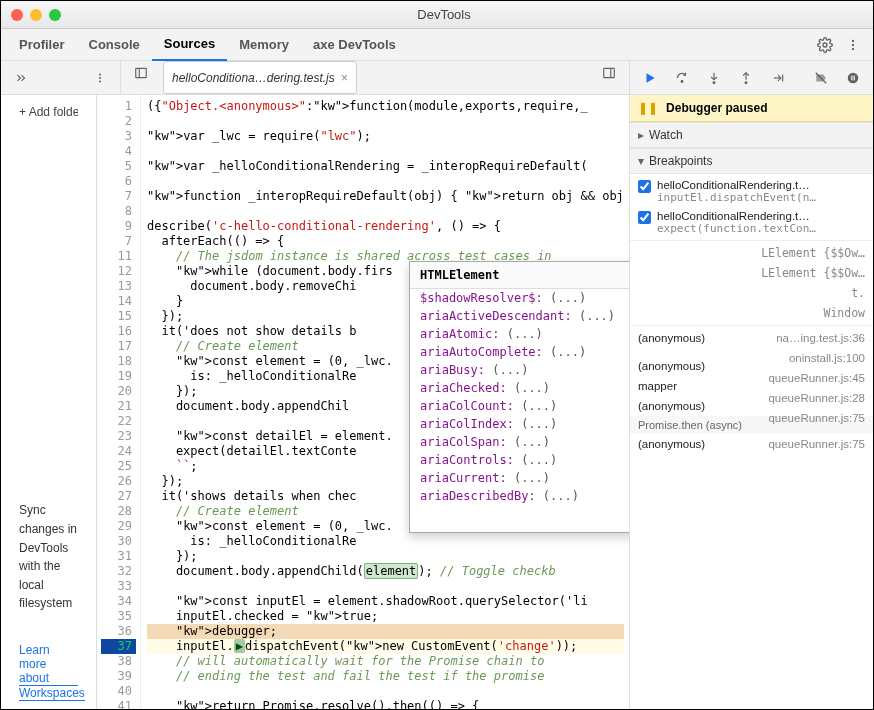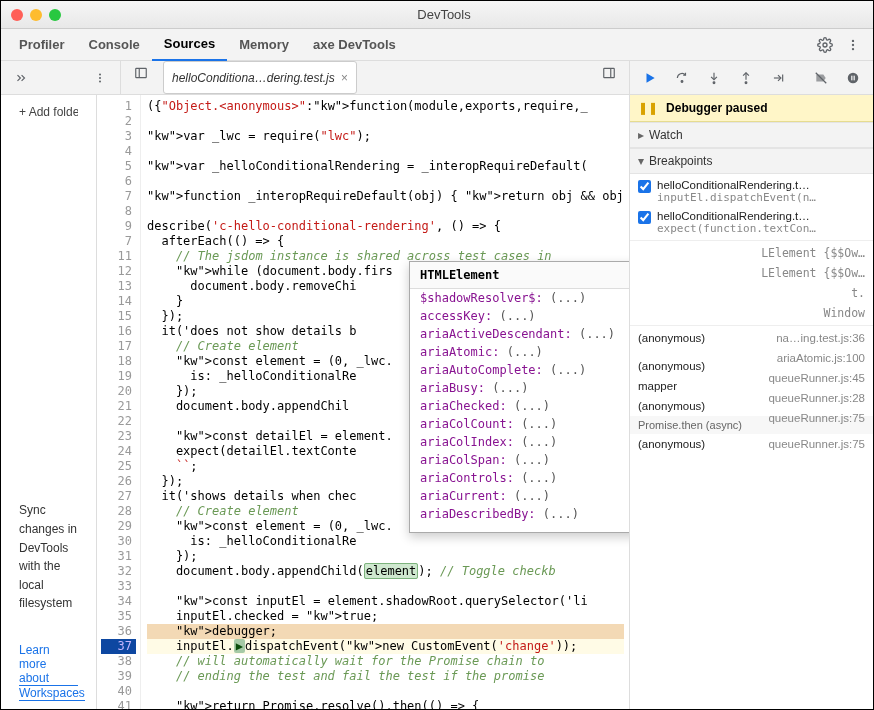--- a/index.html
+++ b/index.html
@@ -137,21 +137,21 @@
 .gutter {
   background: #fff;
   color: #999;
   text-align: right;
   padding: 4px 8px 4px 4px;
   user-select: none;
   border-right: 1px solid #eee;
   min-width: 44px;
 }
 .gutter div { height: 15px; line-height: 15px; }
-.gut-hl { background: #0d47a1; color: #c4b5fd; padding-right: 4px; margin-right: -4px; }
+.gut-hl { background: #0d47a1; color: #22c55e; padding-right: 4px; margin-right: -4px; }
 .codecol { padding: 4px 0 4px 6px; white-space: pre; overflow: hidden; }
 .codecol .ln { height: 15px; line-height: 15px; }
 .str { color: #c41a16; }
 .cm { color: #6a9955; font-style: italic; }
 .hl-line { background: #fffbe6; }
 .hl-dbg { background: #f3d9b5; }
 .tok-marker { background: #cfe8cf; border: 1px solid #7db37d; border-radius: 2px; padding: 0 1px; }
 .exec-chip { background: #a6caa6; color: #0b4d0b; padding: 0 2px; border-radius: 2px; }
 
 .tooltip {
@@ -392,21 +392,20 @@
         <div>39</div>
         <div>40</div>
         <div>41</div>
       </div>
     <div class="codecol" id="codecol"><div class="ln">({<span class="str">"Object.&lt;anonymous&gt;"</span>:<span class="&lt;span">"kw"</span>&gt;function(module,exports,require,_</div><div class="ln"></div><div class="ln"><span class="&lt;span">"kw"</span>&gt;var _lwc = require(<span class="str">"lwc"</span>);</div><div class="ln"></div><div class="ln"><span class="&lt;span">"kw"</span>&gt;var _helloConditionalRendering = _interopRequireDefault(</div><div class="ln"></div><div class="ln"><span class="&lt;span">"kw"</span>&gt;function _interopRequireDefault(obj) { <span class="&lt;span">"kw"</span>&gt;return obj &amp;&amp; obj</div><div class="ln"></div><div class="ln">describe(<span class="str">'c-hello-conditional-rendering'</span>, () =&gt; {</div><div class="ln">  afterEach(() =&gt; {</div><div class="ln">    <span class="cm">// The jsdom instance is shared across test cases in</span></div><div class="ln">    <span class="&lt;span">"kw"</span>&gt;while (document.body.firs</div><div class="ln">      document.body.removeChi</div><div class="ln">    }</div><div class="ln">  });</div><div class="ln">  it('does not show details b</div><div class="ln">    <span class="cm">// Create element</span></div><div class="ln">    <span class="&lt;span">"kw"</span>&gt;const element = (0, _lwc.</div><div class="ln">      is: _helloConditionalRe</div><div class="ln">    });</div><div class="ln">    document.body.appendChil</div><div class="ln"></div><div class="ln">    <span class="&lt;span">"kw"</span>&gt;const detailEl = element.</div><div class="ln">    expect(detailEl.textConte</div><div class="ln">    <span class="str">``</span>;</div><div class="ln">  });</div><div class="ln">  it('shows details when chec</div><div class="ln">    <span class="cm">// Create element</span></div><div class="ln">    <span class="&lt;span">"kw"</span>&gt;const element = (0, _lwc.</div><div class="ln">      is: _helloConditionalRe</div><div class="ln">    });</div><div class="ln">    document.body.appendChild(<span class="tok-marker">element</span>); <span class="cm">// Toggle checkb</span></div><div class="ln"></div><div class="ln">    <span class="&lt;span">"kw"</span>&gt;const inputEl = element.shadowRoot.querySelector('li</div><div class="ln">    inputEl.checked = <span class="&lt;span">"kw"</span>&gt;true;</div><div class="ln hl-dbg">    <span class="&lt;span">"kw"</span>&gt;debugger;</div><div class="ln hl-line">    inputEl.<span class="exec-chip">▶</span>dispatchEvent(<span class="&lt;span">"kw"</span>&gt;new CustomEvent(<span class="str">'change'</span>));</div><div class="ln">    <span class="cm">// will automatically wait for the Promise chain to</span></div><div class="ln">    <span class="cm">// ending the test and fail the test if the promise</span></div><div class="ln"></div><div class="ln">    <span class="&lt;span">"kw"</span>&gt;return Promise.resolve().then(() =&gt; {</div></div>
 
     <div class="tooltip">
       <div class="tt-head">HTMLElement</div>
       <div id="tt-body">
           <div class="tt-row">$shadowResolver$:<span class="val"> (...)</span></div>
-          <div class="tt-row">accessKey:<span class="val"> (...)</span></div>
           <div class="tt-row">ariaActiveDescendant:<span class="val"> (...)</span></div>
           <div class="tt-row">ariaAtomic:<span class="val"> (...)</span></div>
           <div class="tt-row">ariaAutoComplete:<span class="val"> (...)</span></div>
           <div class="tt-row">ariaBusy:<span class="val"> (...)</span></div>
           <div class="tt-row">ariaChecked:<span class="val"> (...)</span></div>
           <div class="tt-row">ariaColCount:<span class="val"> (...)</span></div>
           <div class="tt-row">ariaColIndex:<span class="val"> (...)</span></div>
           <div class="tt-row">ariaColSpan:<span class="val"> (...)</span></div>
           <div class="tt-row">ariaControls:<span class="val"> (...)</span></div>
           <div class="tt-row">ariaCurrent:<span class="val"> (...)</span></div>
@@ -461,21 +460,21 @@
           <span class="t">t.</span>
         </div>
         <div class="scope-row">
           <span></span>
           <span class="t">Window</span>
         </div>
       </div>
 
     <div class="sect-body" id="cs-list" style="border-top:1px solid #eee;">
         <div class="cs-frame"><span class="fn">(anonymous)</span><span class="loc">na…ing.test.js:36</span></div>
-        <div class="cs-frame"><span class="fn"></span><span class="loc">ariaAtomic.js:100</span></div>
+        <div class="cs-frame"><span class="fn"></span><span class="loc">oninstall.js:100</span></div>
         <div class="cs-frame"><span class="fn">(anonymous)</span><span class="loc">queueRunner.js:45</span></div>
         <div class="cs-frame"><span class="fn">mapper</span><span class="loc">queueRunner.js:28</span></div>
         <div class="cs-frame"><span class="fn">(anonymous)</span><span class="loc">queueRunner.js:75</span></div>
         <div class="cs-async">Promise.then (async)</div>
         <div class="cs-frame"><span class="fn">(anonymous)</span><span class="loc">queueRunner.js:75</span></div>
       </div>
   </div>
 </div>
 
 </body></html>

